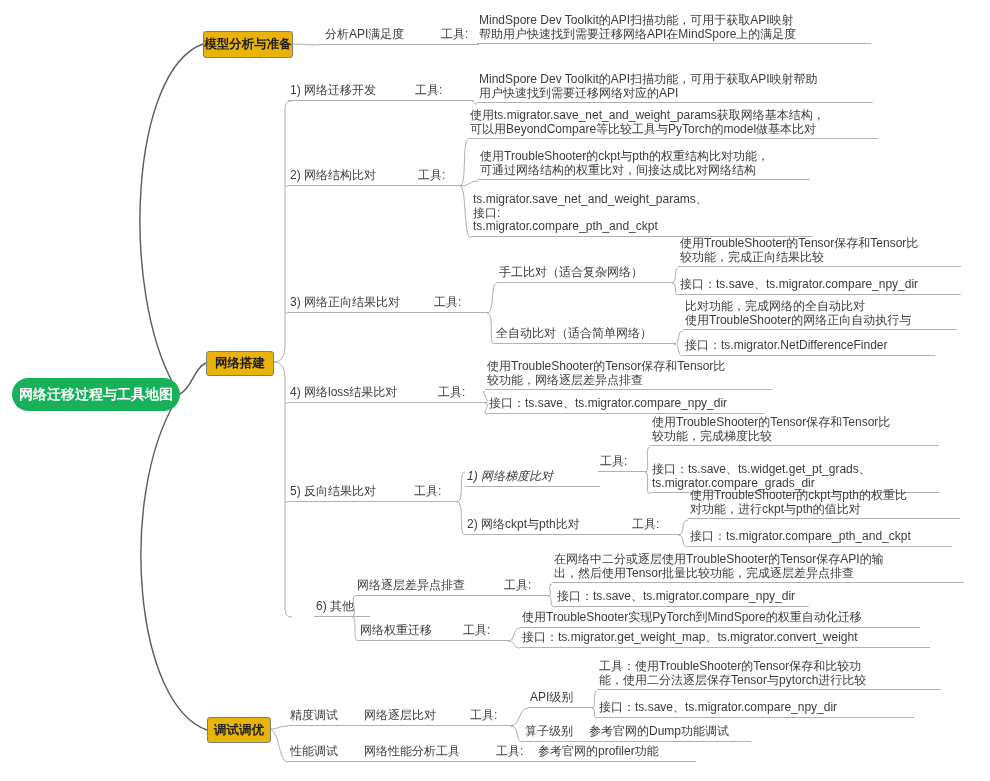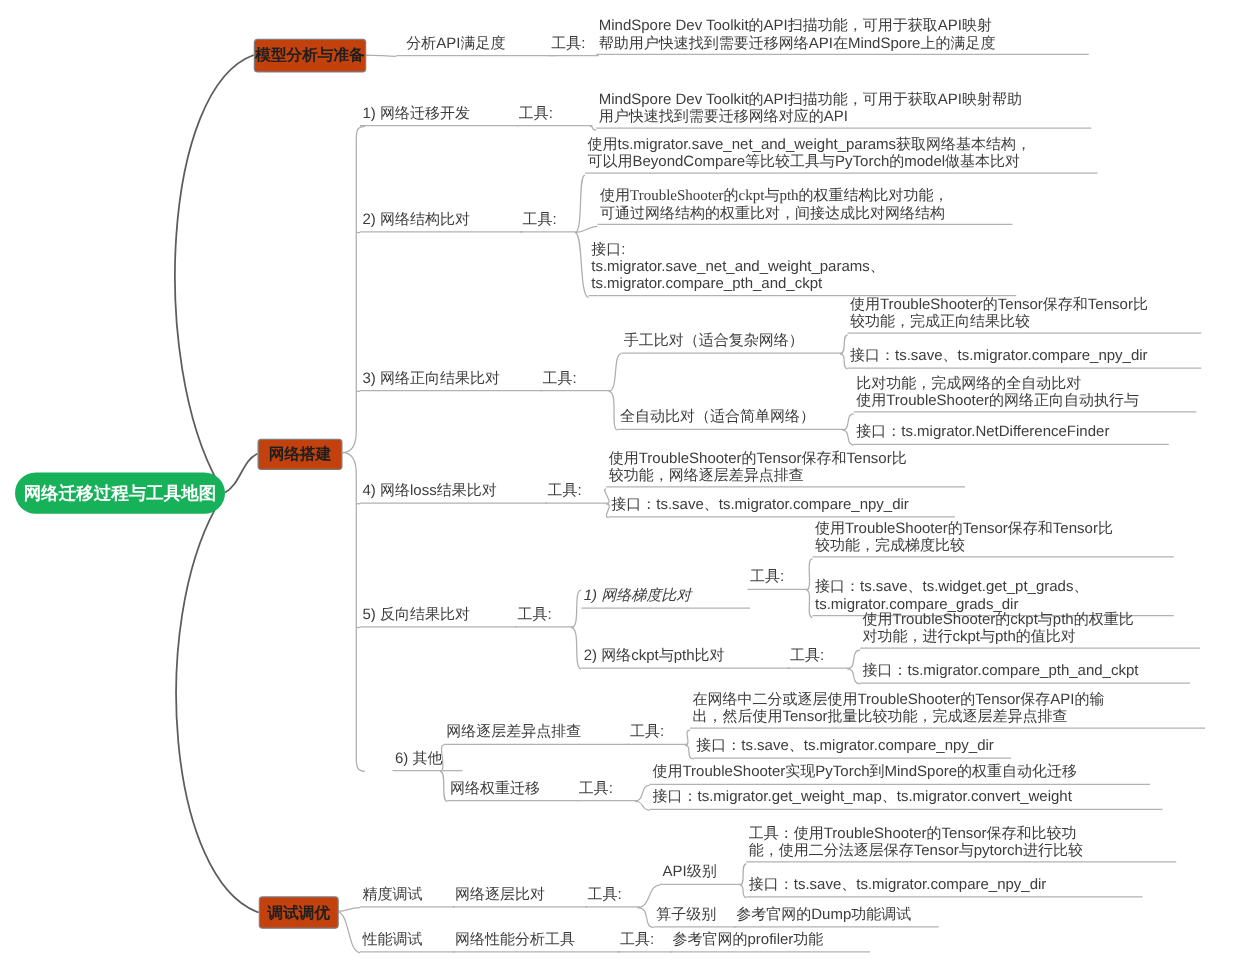--- a/index.html
+++ b/index.html
@@ -9,21 +9,21 @@
   }
   #wires{position:absolute;left:0;top:0;width:990px;height:781px;}
   #wires path{fill:none;stroke:#aeaeae;stroke-width:1;}
   #wires path.main{stroke:#5c5c5c;stroke-width:1.4;}
   .node{
     position:absolute;border-bottom:1px solid #b2b2b2;padding:0 2px 2px 2px;
     color:#3c3c3c;font-size:12px;line-height:13.5px;white-space:nowrap;
   }
   .node .ln{white-space:nowrap;}
   .box{
-    position:absolute;border:1px solid #7e7e7e;border-radius:3px;background:#c2410c;
+    position:absolute;border:1px solid #7e7e7e;border-radius:3px;background:#eab308;
     display:flex;align-items:center;justify-content:center;
     font-weight:bold;font-size:12.5px;color:#1f1f1f;white-space:nowrap;
   }
   .root{
     position:absolute;left:12px;top:378px;width:168px;height:33px;border-radius:17px;
     background:#16b158;color:#ffffff;font-weight:bold;font-size:14px;
     display:flex;align-items:center;justify-content:center;white-space:nowrap;
   }
 </style>
 </head>
@@ -103,27 +103,27 @@
     <div class="ln">MindSpore Dev Toolkit的API扫描功能，可用于获取API映射帮助</div>
     <div class="ln">用户快速找到需要迁移网络对应的API</div>
   </div>
 
   <div class="node" style="left:288px;top:169px;width:126px;">2) 网络结构比对</div>
   <div class="node" style="left:416px;top:169px;width:42px;">工具:</div>
   <div class="node" style="left:468px;top:109px;width:406px;">
     <div class="ln">使用ts.migrator.save_net_and_weight_params获取网络基本结构，</div>
     <div class="ln">可以用BeyondCompare等比较工具与PyTorch的model做基本比对</div>
   </div>
-  <div class="node" style="left:478px;top:150px;width:328px;font-family:Liberation Serif, serif;">
+  <div class="node" style="left:478px;top:150px;width:328px;">
     <div class="ln">使用TroubleShooter的ckpt与pth的权重结构比对功能，</div>
     <div class="ln">可通过网络结构的权重比对，间接达成比对网络结构</div>
   </div>
   <div class="node" style="left:471px;top:193px;width:338px;">
+    <div class="ln">ts.migrator.save_net_and_weight_params、</div>
     <div class="ln">接口:</div>
-    <div class="ln">ts.migrator.save_net_and_weight_params、</div>
     <div class="ln">ts.migrator.compare_pth_and_ckpt</div>
   </div>
 
   <div class="node" style="left:288px;top:296px;width:142px;">3) 网络正向结果比对</div>
   <div class="node" style="left:432px;top:296px;width:53px;">工具:</div>
   <div class="node" style="left:497px;top:266px;width:173px;">手工比对（适合复杂网络）</div>
   <div class="node" style="left:678px;top:237px;width:279px;">
     <div class="ln">使用TroubleShooter的Tensor保存和Tensor比</div>
     <div class="ln">较功能，完成正向结果比较</div>
   </div>

